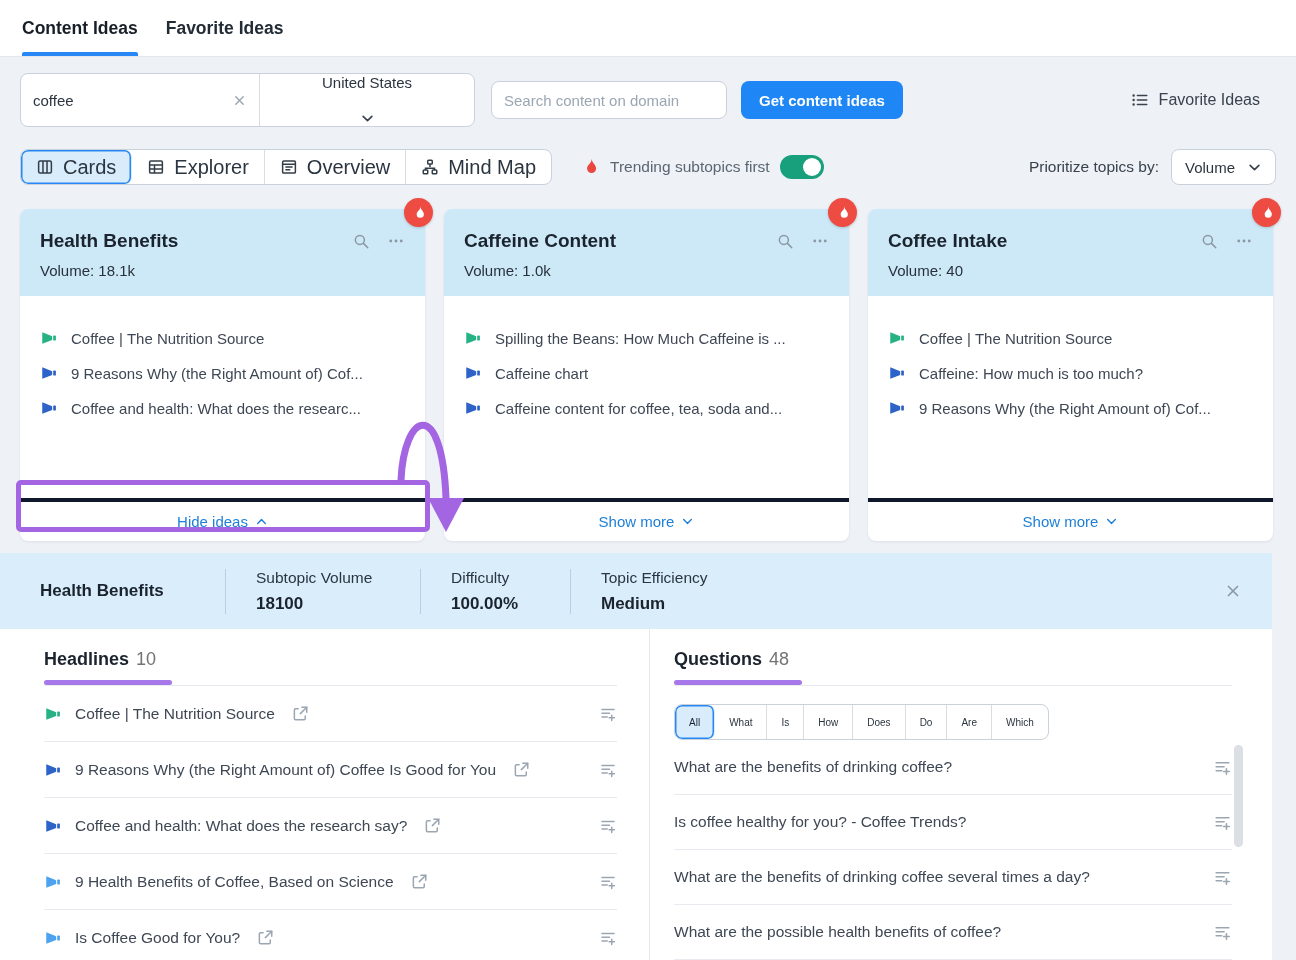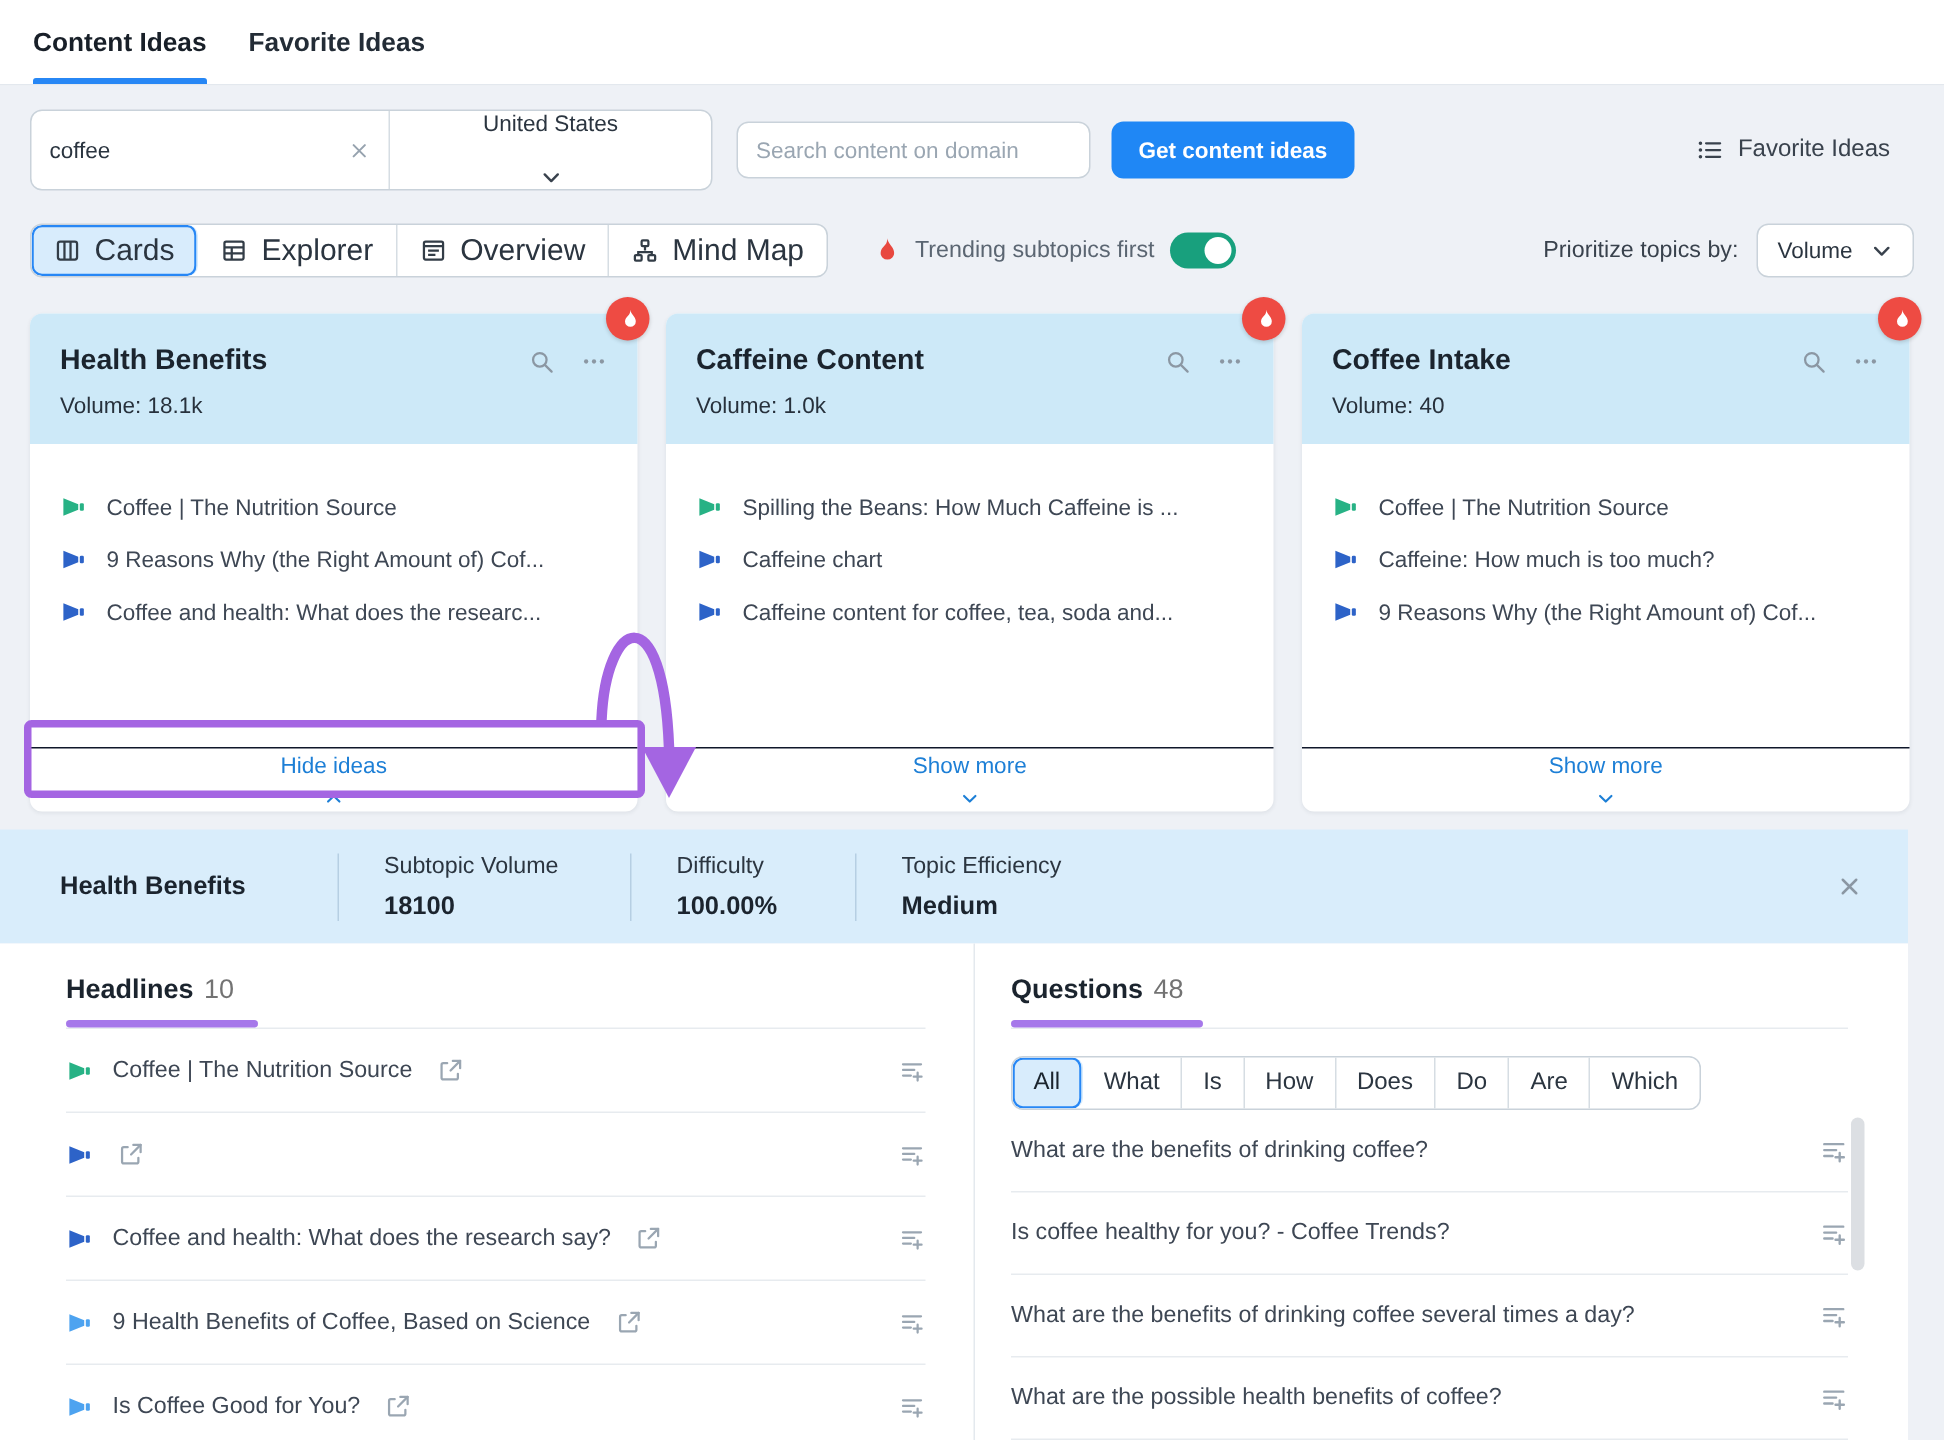--- a/index.html
+++ b/index.html
@@ -51,21 +51,21 @@
   .badge { position:absolute; top:-11px; right:-8px; width:29px; height:29px; border-radius:50%; background:#ee4b43; color:#fff; display:flex; align-items:center; justify-content:center; font-size:16px; box-shadow:0 1px 3px rgba(0,0,0,.18); z-index:2; }
   .card-head { background:#cde9f8; border-radius:8px 8px 0 0; padding:21px 20px 17px; }
   .card-head-row { display:flex; align-items:center; }
   .card-title { font-size:19px; font-weight:700; color:#1b242e; }
   .card-actions { margin-left:auto; display:flex; gap:17px; align-items:center; }
   .icon-btn { font-size:18px; color:#8b97a3; display:flex; }
   .card-volume { margin-top:10px; font-size:15px; color:#27313c; }
   .card-body { flex:1; padding:33px 20px 0; }
   .idea { display:flex; gap:13px; align-items:center; margin-bottom:17px; font-size:15px; color:#3e4754; cursor:pointer; white-space:nowrap; overflow:hidden; }
   .idea .ico { font-size:18px; flex:none; }
-  .card-footer { border-top:1px solid #0f172a; height:43px; display:flex; align-items:center; justify-content:center; gap:7px; font-size:15px; color:#1d7fd6; cursor:pointer;flex-direction:column; }
+  .card-footer { border-top:4px solid #0f172a; height:43px; display:flex; align-items:center; justify-content:center; gap:7px; font-size:15px; color:#1d7fd6; cursor:pointer; }
   .card-footer .ico { font-size:13px; color:#1d7fd6; }
   .ic-green { color:#27b285; } .ic-blue { color:#2d63c8; } .ic-lightblue { color:#4da3f0; }
 
   
   .annotation-box { position:absolute; left:16px; top:480px; width:414px; height:52px; border:5px solid #a465e2; border-radius:5px; pointer-events:none; z-index:5; }
   .annotation-arrow { position:absolute; left:385px; top:390px; width:132px; height:154px; pointer-events:none; z-index:6; }
 
   
   .panel { margin:12px 24px 0 0; }
   .panel-head { height:76px; background:#d9edfb; display:flex; align-items:center; padding-left:40px; }
@@ -80,21 +80,21 @@
   .col-right { flex:1; padding:0 40px 0 24px; position:relative; }
   .sec-head { padding-top:20px; border-bottom:1px solid #e7ebef; }
   .sec-title { font-size:18px; font-weight:700; color:#1b242e; display:inline-block; position:relative; padding-bottom:15px; }
   .sec-title::after { content:""; position:absolute; left:0; bottom:0; width:128px; height:5px; border-radius:3px; background:#a678ea; }
   .sec-count { font-size:18px; color:#737373; margin-left:7px; font-weight:400; }
   .h-item { display:flex; align-items:center; gap:13px; height:56px; border-bottom:1px solid #e7ebef; font-size:15.5px; color:#3e4754; }
   .h-item .ico { font-size:18px; flex:none; }
   .ext { color:#9aa6b2; font-size:16px; margin-left:3px; display:flex; cursor:pointer; }
   .add { margin-left:auto; color:#9aa6b2; font-size:19px; display:flex; flex:none; }
   .chips { display:flex; margin-top:18px; border:1px solid #c9d2da; border-radius:8px; width:max-content; background:#fff; height:36px; }
-  .chip { padding:0 14px; display:flex; align-items:center; font-size:16px; color:#2b3540; border-right:1px solid #d6dde3; cursor:pointer; }
+  .chip { padding:0 14px; display:flex; align-items:center; font-size:10px; color:#2b3540; border-right:1px solid #d6dde3; cursor:pointer; }
   .chip:last-child { border-right:none; }
   .chip.active { background:#d8ecfc; box-shadow:inset 0 0 0 1.5px #2787f5; border-radius:7px; color:#1b242e; border-right-color:transparent; }
   .q-item { display:flex; align-items:center; height:55px; border-bottom:1px solid #e7ebef; font-size:15.5px; color:#3e4754; }
   .scroll-thumb { position:absolute; right:29px; top:116px; width:9px; height:102px; border-radius:5px; background:#dcdfe3; }
 </style>
 </head>
 <body>
 
 <div class="stage">
 
@@ -473,20 +473,21 @@
                 </span>
               </button>
             </div>
             <div class="h-item">
               <span class="ico ic-blue">
                 <svg viewBox="0 0 24 24" fill="currentColor">
                   <path d="M3 4.2v15.6l13.2-5.3V9.5L3 4.2z"></path>
                   <rect x="17.6" y="8.6" width="3.6" height="6.8" rx="1.2"></rect>
                 </svg>
               </span>
+              <span>9 Reasons Why (the Right Amount of) Coffee Is Good for You</span>
               <button class="ext">
                 <span class="ico">
                   <svg viewBox="0 0 24 24" fill="none" stroke="currentColor" stroke-width="2" stroke-linecap="round" stroke-linejoin="round">
                     <path d="M9.5 5H6c-.8 0-1.5.7-1.5 1.5V18c0 .8.7 1.5 1.5 1.5h11.5c.8 0 1.5-.7 1.5-1.5v-3.5"></path>
                     <path d="M12.5 11.5 21 3"></path>
                     <path d="M14.5 3H21v6.5"></path>
                   </svg>
                 </span>
               </button>
               <button class="add">

